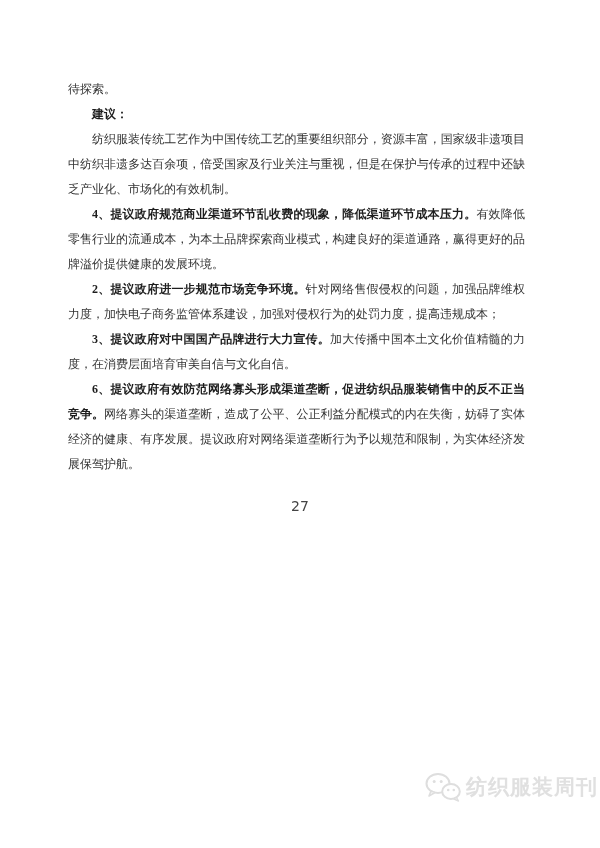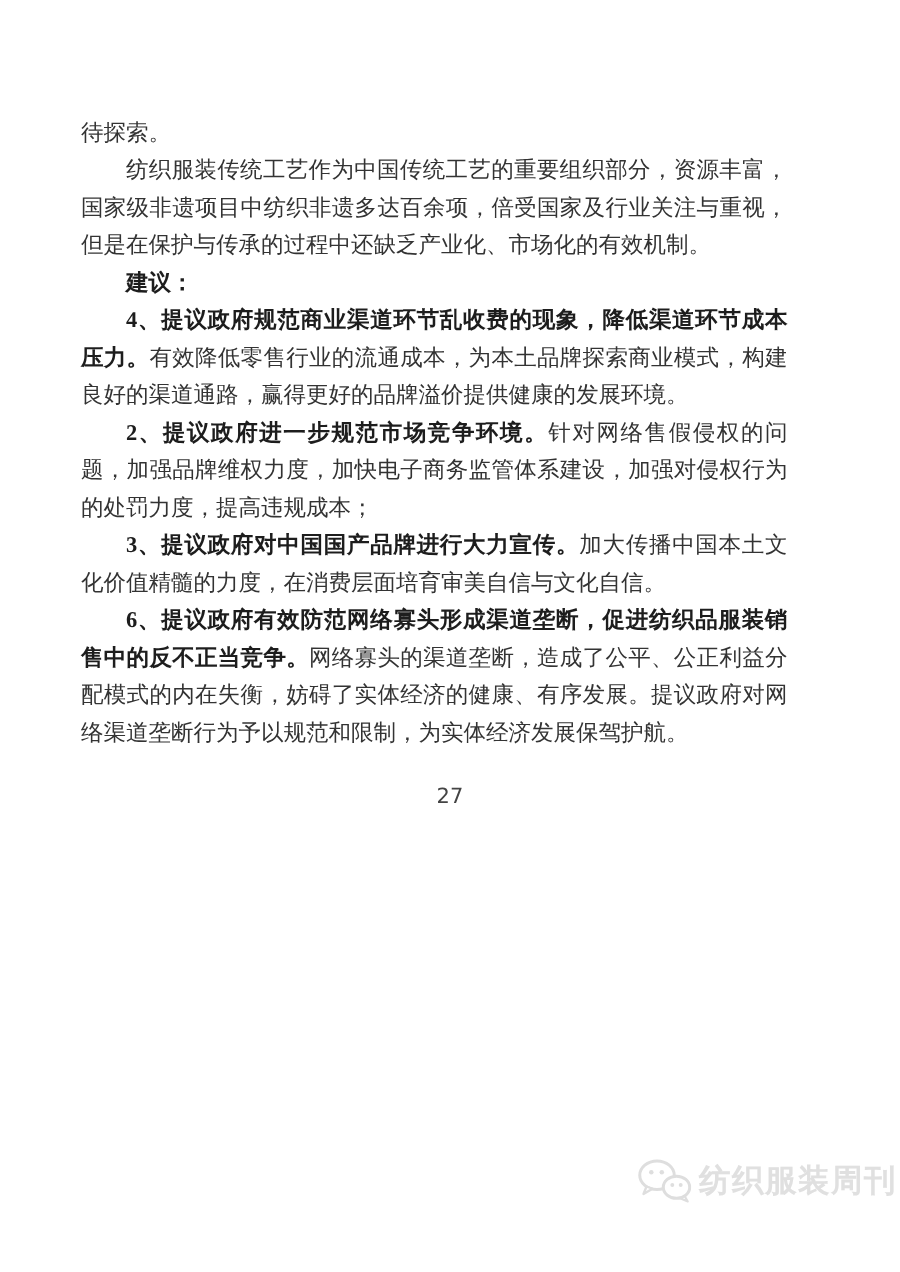--- a/index.html
+++ b/index.html
@@ -6,22 +6,22 @@
   html, body { width: 600px; height: 848px; background: #ffffff; }
   .page {
     position: relative;
     width: 600px;
     height: 848px;
     background: #ffffff;
     overflow: hidden;
     font-family: "Liberation Serif", "DejaVu Serif", serif;
   }
   .content {
-    padding: 77px 75px 0 54px;
-    font-size: 15px;
+    padding: 77px 75px 0 68px;
+    font-size: 12px;
     line-height: 25px;
     color: #333333;
     text-align: justify;
   }
   .para { text-indent: 2em; }
   .para.noindent { text-indent: 0; }
   .b { font-weight: bold; color: #1d1d1d; }
   .pagenum {
     margin-top: 22px;
     text-align: center;
@@ -47,22 +47,22 @@
     font-family: "Liberation Sans", "DejaVu Sans", sans-serif;
     white-space: nowrap;
   }
 </style>
 </head>
 <body>
 
 <div class="page">
   <div class="content">
     <p class="para noindent"><span class="b"></span><span>待探索。</span></p>
+    <p class="para"><span class="b">建议：</span><span></span></p>
     <p class="para"><span class="b"></span><span>纺织服装传统工艺作为中国传统工艺的重要组织部分，资源丰富，国家级非遗项目中纺织非遗多达百余项，倍受国家及行业关注与重视，但是在保护与传承的过程中还缺乏产业化、市场化的有效机制。</span></p>
-    <p class="para"><span class="b">建议：</span><span></span></p>
     <p class="para"><span class="b">4、提议政府规范商业渠道环节乱收费的现象，降低渠道环节成本压力。</span><span>有效降低零售行业的流通成本，为本土品牌探索商业模式，构建良好的渠道通路，赢得更好的品牌溢价提供健康的发展环境。</span></p>
     <p class="para"><span class="b">2、提议政府进一步规范市场竞争环境。</span><span>针对网络售假侵权的问题，加强品牌维权力度，加快电子商务监管体系建设，加强对侵权行为的处罚力度，提高违规成本；</span></p>
     <p class="para"><span class="b">3、提议政府对中国国产品牌进行大力宣传。</span><span>加大传播中国本土文化价值精髓的力度，在消费层面培育审美自信与文化自信。</span></p>
     <p class="para"><span class="b">6、提议政府有效防范网络寡头形成渠道垄断，促进纺织品服装销售中的反不正当竞争。</span><span>网络寡头的渠道垄断，造成了公平、公正利益分配模式的内在失衡，妨碍了实体经济的健康、有序发展。提议政府对网络渠道垄断行为予以规范和限制，为实体经济发展保驾护航。</span></p>
   </div>
 
   <div class="pagenum">27</div>
 
   <div class="watermark">
     <svg class="wm-logo" viewBox="0 0 36 30" xmlns="http://www.w3.org/2000/svg">

